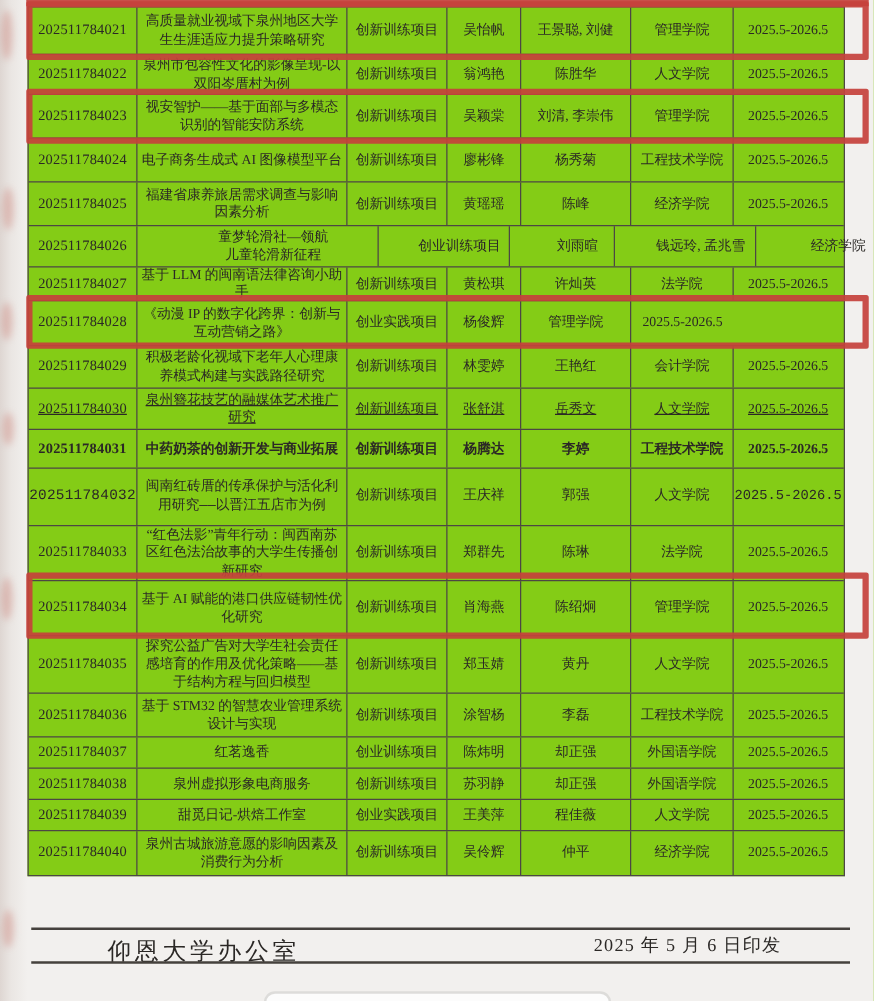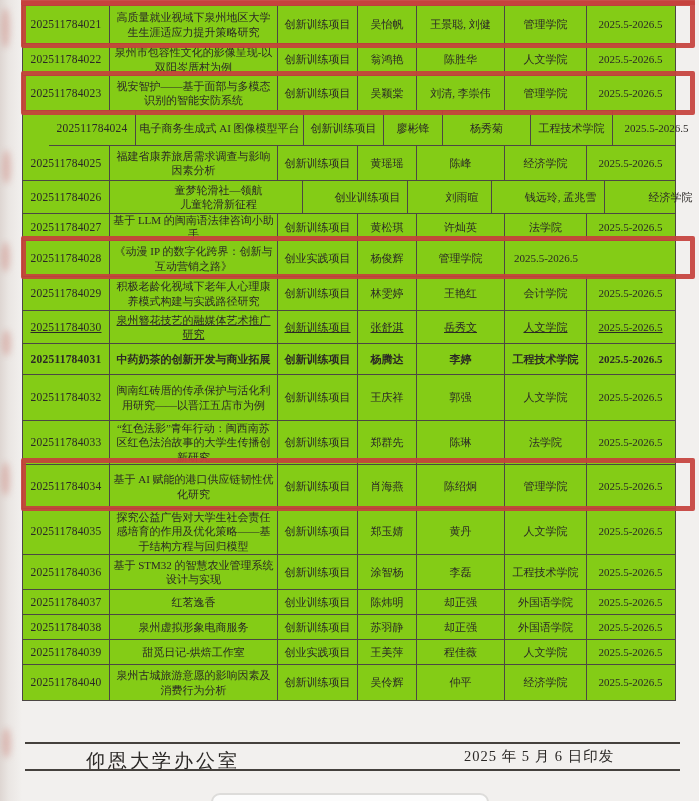--- a/index.html
+++ b/index.html
@@ -38,21 +38,21 @@
   
   .hl-box{position:absolute;border:5px solid var(--red);border-radius:2px;
     pointer-events:none;box-sizing:border-box;opacity:.92;}
   .hl-cut{position:absolute;left:21px;top:0;width:674px;height:5px;
     background:var(--red);opacity:.92;pointer-events:none;}
   
   .foot-rule{position:absolute;left:25px;width:655px;height:2px;background:#45413d;}
   .foot-rule.top{top:742px;}
   .foot-rule.bottom{top:769px;}
   .foot-office{position:absolute;left:86px;top:748px;font-size:19px;letter-spacing:3px;}
-  .foot-date{position:absolute;left:464px;top:747px;font-size:14.5px;letter-spacing:1px;}
+  .foot-date{position:absolute;left:475px;top:747px;font-size:14.5px;letter-spacing:1px;}
   
   .bottom-overlay{position:absolute;left:211px;top:793px;width:278px;height:28px;
     background:#fcfcfc;border:2px solid #dddcda;border-radius:9px;box-sizing:border-box;}
 </style>
 </head>
 <body>
 
 <div class="edge-shade"></div>
 <div class="smudge" style="left:1px;top:8px;height:40px;"></div>
 <div class="smudge" style="left:2px;top:150px;height:34px;"></div>
@@ -84,21 +84,21 @@
   </div>
     <div class="row" style="height: 35px;">
     <div class="cell c-id">202511784023</div>
     <div class="cell c-title">视安智护——基于面部与多模态识别的智能安防系统</div>
     <div class="cell c-type">创新训练项目</div>
     <div class="cell c-leader">吴颖棠</div>
     <div class="cell c-members">刘清, 李崇伟</div>
     <div class="cell c-college">管理学院</div>
     <div class="cell c-period">2025.5-2026.5</div>
   </div>
-    <div class="row" style="height: 35px; margin-left: 26px;">
+    <div class="row" style="height: 35px;">
     <div class="cell c-id">202511784024</div>
     <div class="cell c-title">电子商务生成式 AI 图像模型平台</div>
     <div class="cell c-type">创新训练项目</div>
     <div class="cell c-leader">廖彬锋</div>
     <div class="cell c-members">杨秀菊</div>
     <div class="cell c-college">工程技术学院</div>
     <div class="cell c-period">2025.5-2026.5</div>
   </div>
     <div class="row" style="height: 35px;">
     <div class="cell c-id">202511784025</div>
@@ -156,21 +156,21 @@
   </div>
     <div class="row" style="height: 31px; font-weight: bold;">
     <div class="cell c-id">202511784031</div>
     <div class="cell c-title">中药奶茶的创新开发与商业拓展</div>
     <div class="cell c-type">创新训练项目</div>
     <div class="cell c-leader">杨腾达</div>
     <div class="cell c-members">李婷</div>
     <div class="cell c-college">工程技术学院</div>
     <div class="cell c-period">2025.5-2026.5</div>
   </div>
-    <div class="row" style="height: 46px;">
+    <div class="row" style="height: 46px; font-family: Liberation Mono, monospace;">
     <div class="cell c-id">202511784032</div>
     <div class="cell c-title">闽南红砖厝的传承保护与活化利用研究——以晋江五店市为例</div>
     <div class="cell c-type">创新训练项目</div>
     <div class="cell c-leader">王庆祥</div>
     <div class="cell c-members">郭强</div>
     <div class="cell c-college">人文学院</div>
     <div class="cell c-period">2025.5-2026.5</div>
   </div>
     <div class="row" style="height: 44px;">
     <div class="cell c-id">202511784033</div>

